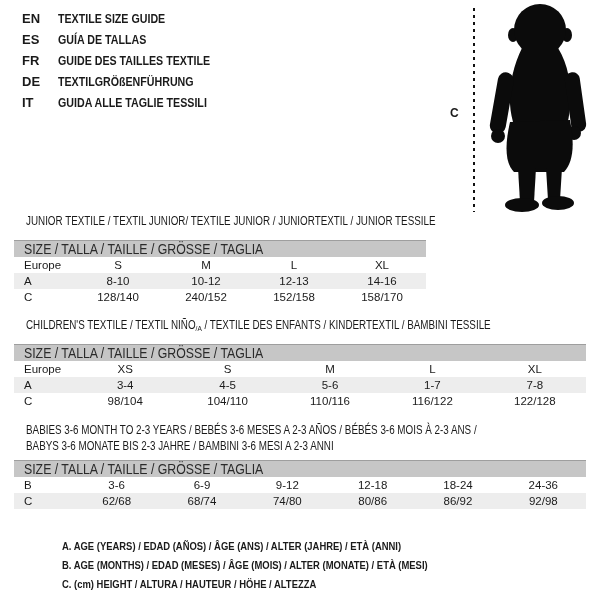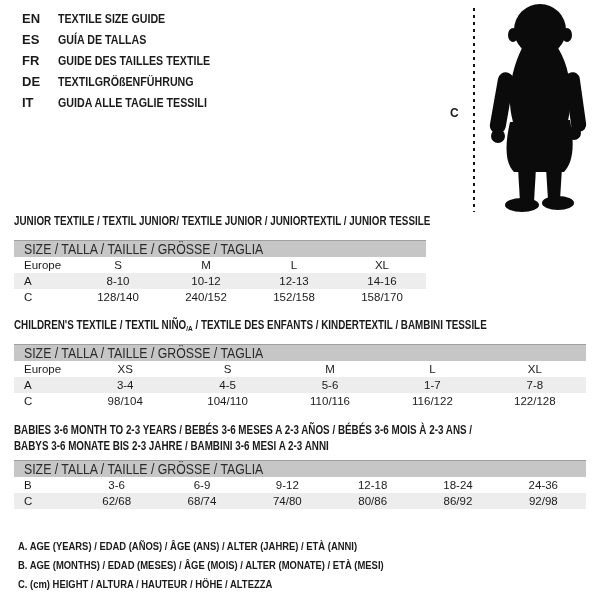--- a/index.html
+++ b/index.html
@@ -12,41 +12,41 @@
   .lang-row{display:flex;height:21px;line-height:21px;font-size:13px;font-weight:bold;}
   .lang-code{width:36px;}
 
   
   .measure-line{position:absolute;left:473px;top:8px;width:2px;height:204px;
                 background:repeating-linear-gradient(to bottom,#111 0 3px,transparent 3px 7px);}
   .measure-label{position:absolute;left:450px;top:106px;font-size:12px;font-weight:bold;}
   .baby{position:absolute;left:486px;top:2px;}
 
   
-  .sec-title{position:absolute;left:14px;font-size:12px;font-weight:bold;}
+  .sec-title{position:absolute;left:26px;font-size:12px;font-weight:normal;}
   .s1{top:214px;}
   .s2{top:318px;text-align:center;}
   .s3{top:422px;line-height:16px;}
   .sub{font-size:8px;vertical-align:-2px;}
 
   
   .sg-table{position:absolute;left:14px;}
   .t1{top:240px;width:412px;}
   .t2{top:344px;width:572px;}
   .t3{top:460px;width:572px;}
   .bar{height:17px;background:#c6c6c6;border-top:1px solid #9e9e9e;box-sizing:border-box;
        font-size:15px;line-height:15px;padding-left:10px;color:#2a2a2a;}
   .row{display:flex;height:16px;line-height:16px;font-size:11.5px;}
   .rows .row:nth-child(even){background:#ededed;}
   .lbl{width:60px;padding-left:10px;box-sizing:border-box;text-align:left;}
   .cell{flex:1;text-align:center;}
 
   
   .footnotes{position:absolute;left:18px;top:537px;}
-  .fn{height:19px;line-height:19px;font-size:11.5px;font-weight:bold;}
+  .fn{height:19px;line-height:19px;font-size:11.5px;font-weight:bold;margin-left:44px;}
 </style>
 </head>
 <body>
 
 <div class="page">
 
   <div class="lang-list">
     <div class="lang-row">
       <span class="lang-code">EN</span>
       <span class="lang-label"><span class="cond">TEXTILE SIZE GUIDE</span></span>

